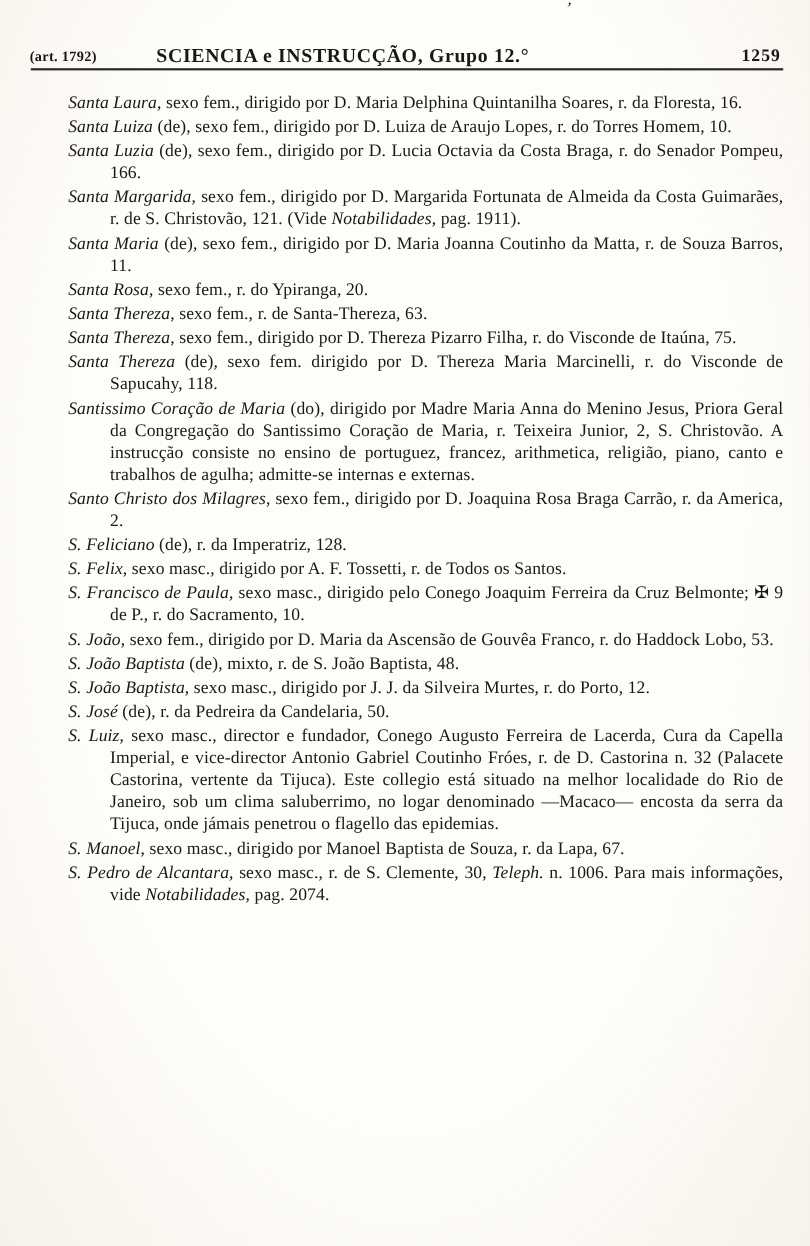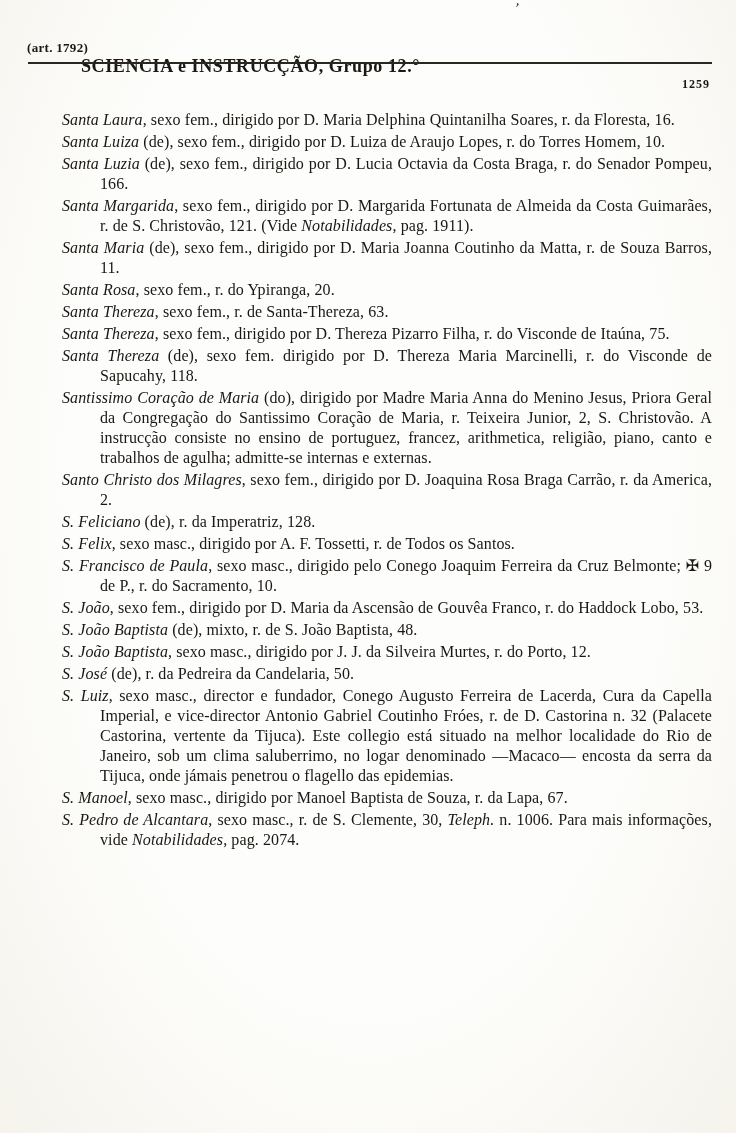--- a/index.html
+++ b/index.html
@@ -15,32 +15,32 @@
     background:radial-gradient(ellipse at 50% 42%, #fdfdfb 58%, #f5f3ec 100%);
     color:#1b1712;
     overflow:hidden;
   }
   .stray{
     position:absolute;top:0;left:514px;
     font-size:15px;color:#2a2620;transform:rotate(14deg);
   }
   .running-head{
     position:absolute;top:40px;left:27px;right:26px;
-    display:flex;align-items:flex-start;
-    font-weight:700;white-space:nowrap;flex-direction:column;
+    display:flex;align-items:center;
+    font-weight:700;white-space:nowrap;
   }
   .head-left{font-size:13px;letter-spacing:.3px;}
   .head-center{font-size:18px;margin-left:54px;letter-spacing:.6px;}
-  .head-right{font-size:12px;margin-left:auto;letter-spacing:1px;}
+  .head-right{font-size:16px;margin-left:auto;letter-spacing:1px;}
   .rule{
     position:absolute;top:62px;left:28px;right:24px;
     height:2px;background:#2a2620;
   }
   .entries{
-    position:absolute;top:84px;left:62px;width:650px;margin-top:26px;
+    position:absolute;top:84px;left:62px;width:650px;
   }
   .entry{
     margin:0 0 2px 0;
     padding-left:38px;
     text-indent:-38px;
     font-size:16px;
     line-height:20px;
     text-align:justify;
     letter-spacing:.1px;
   }

